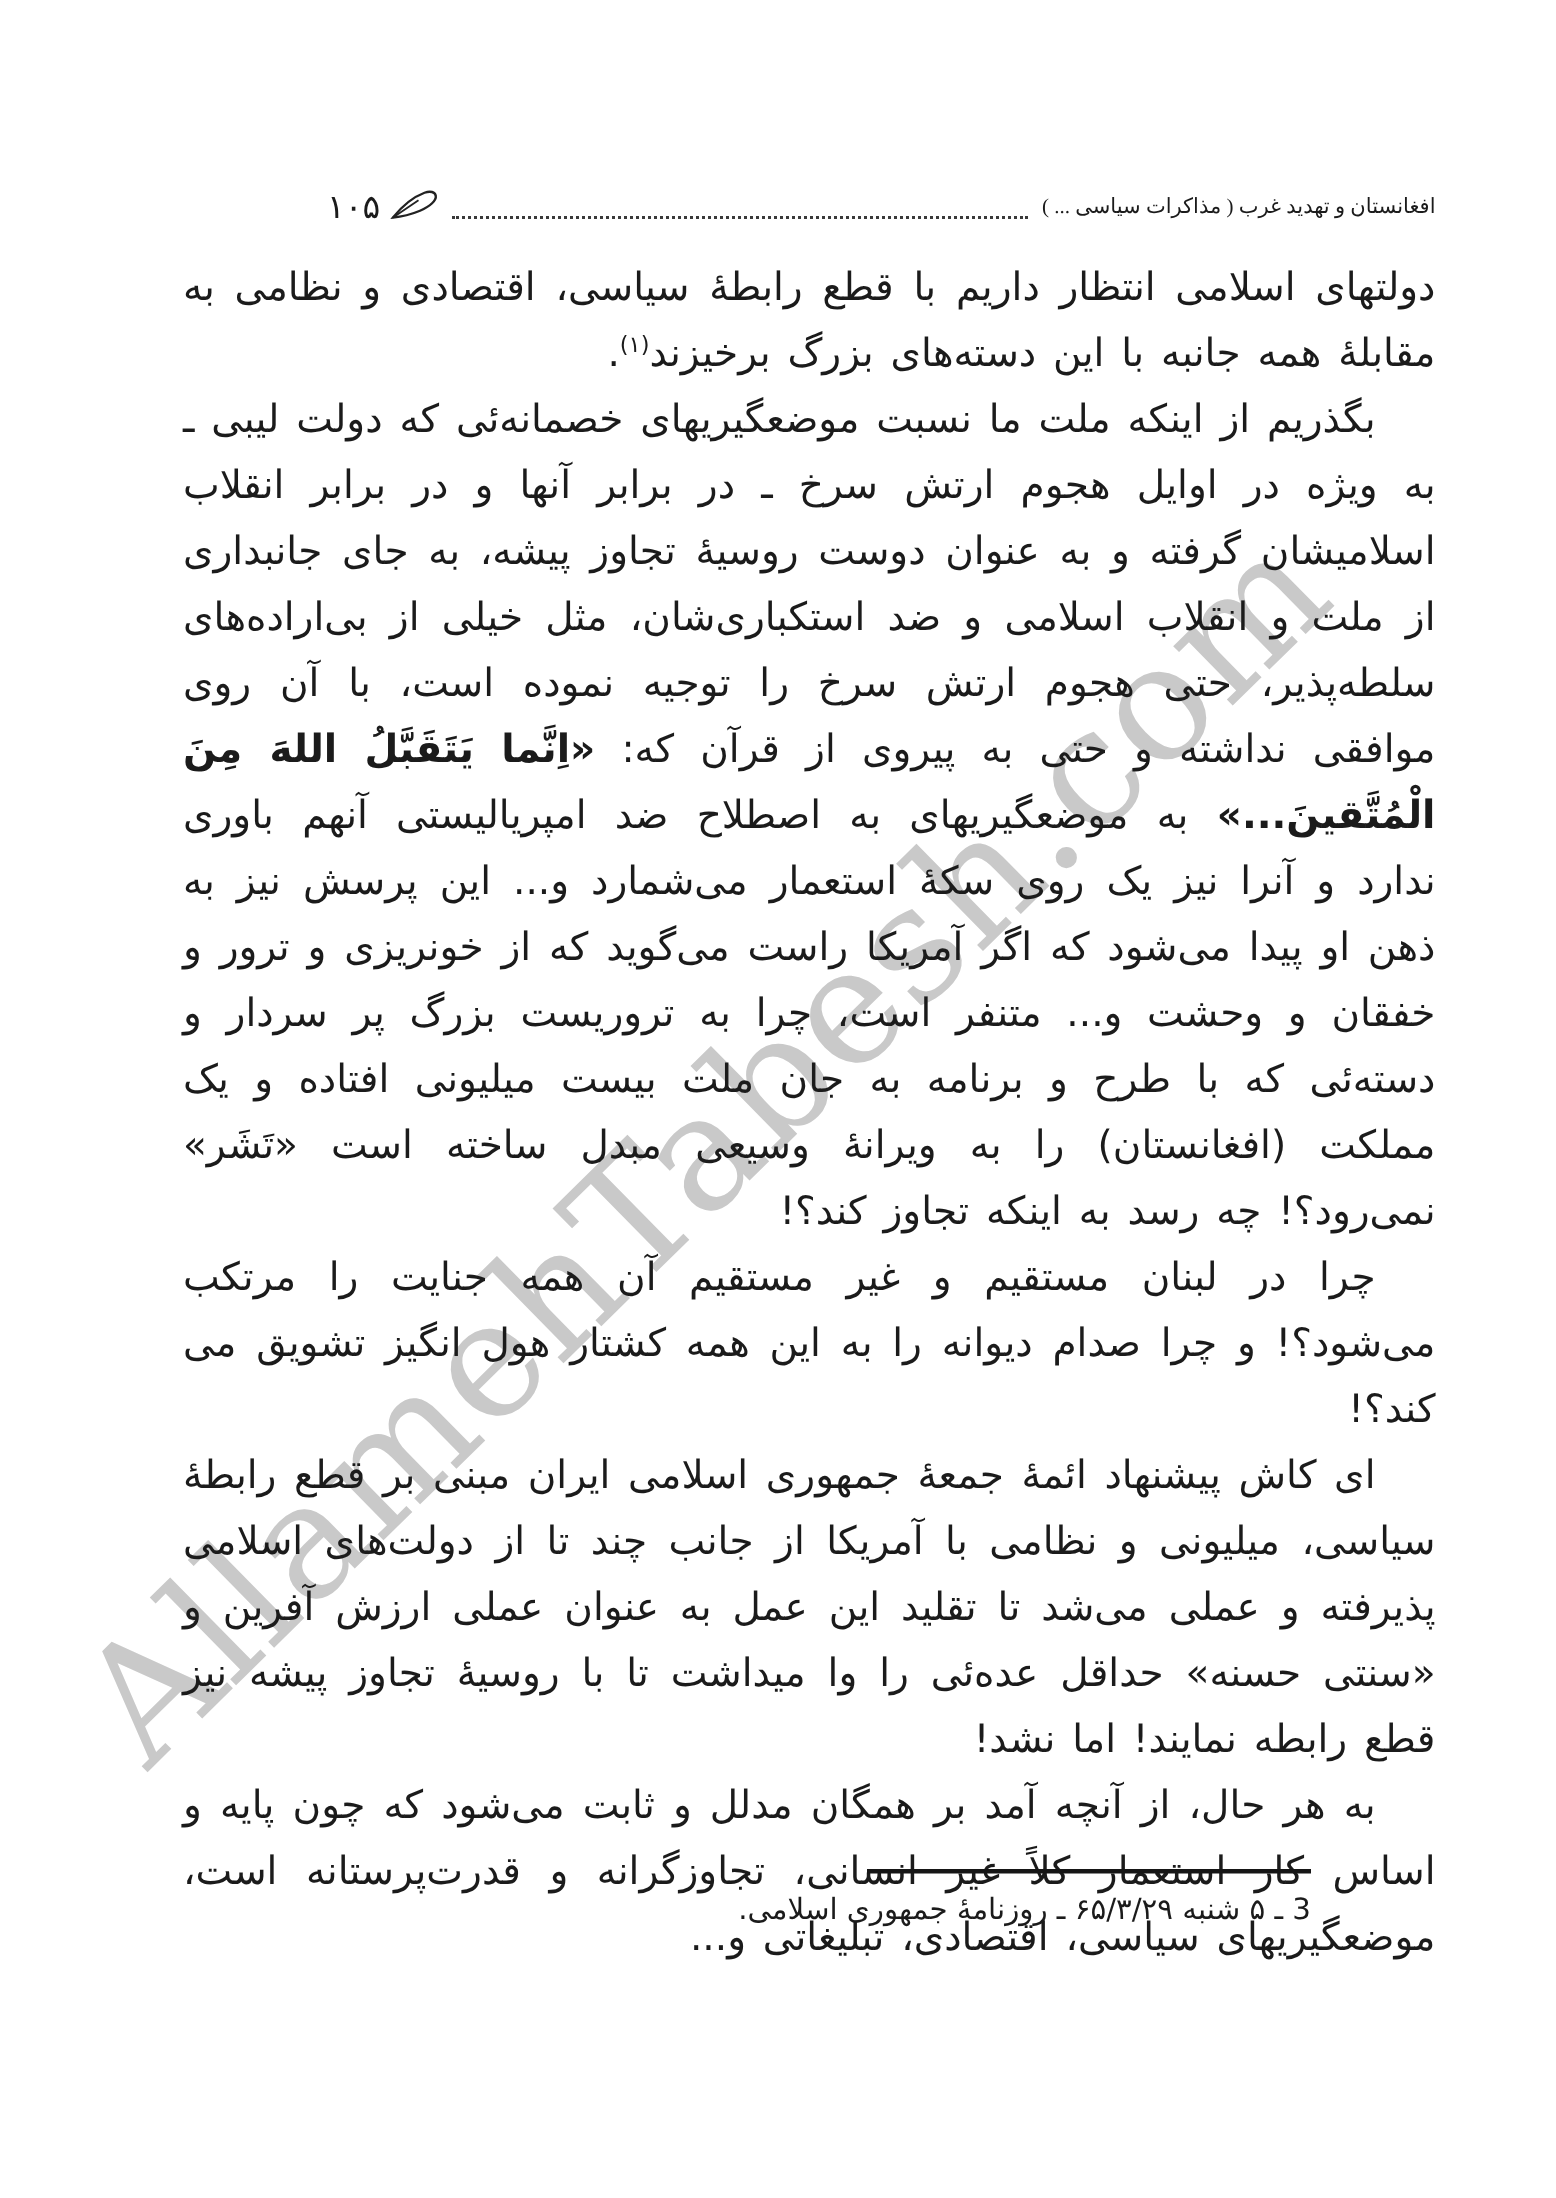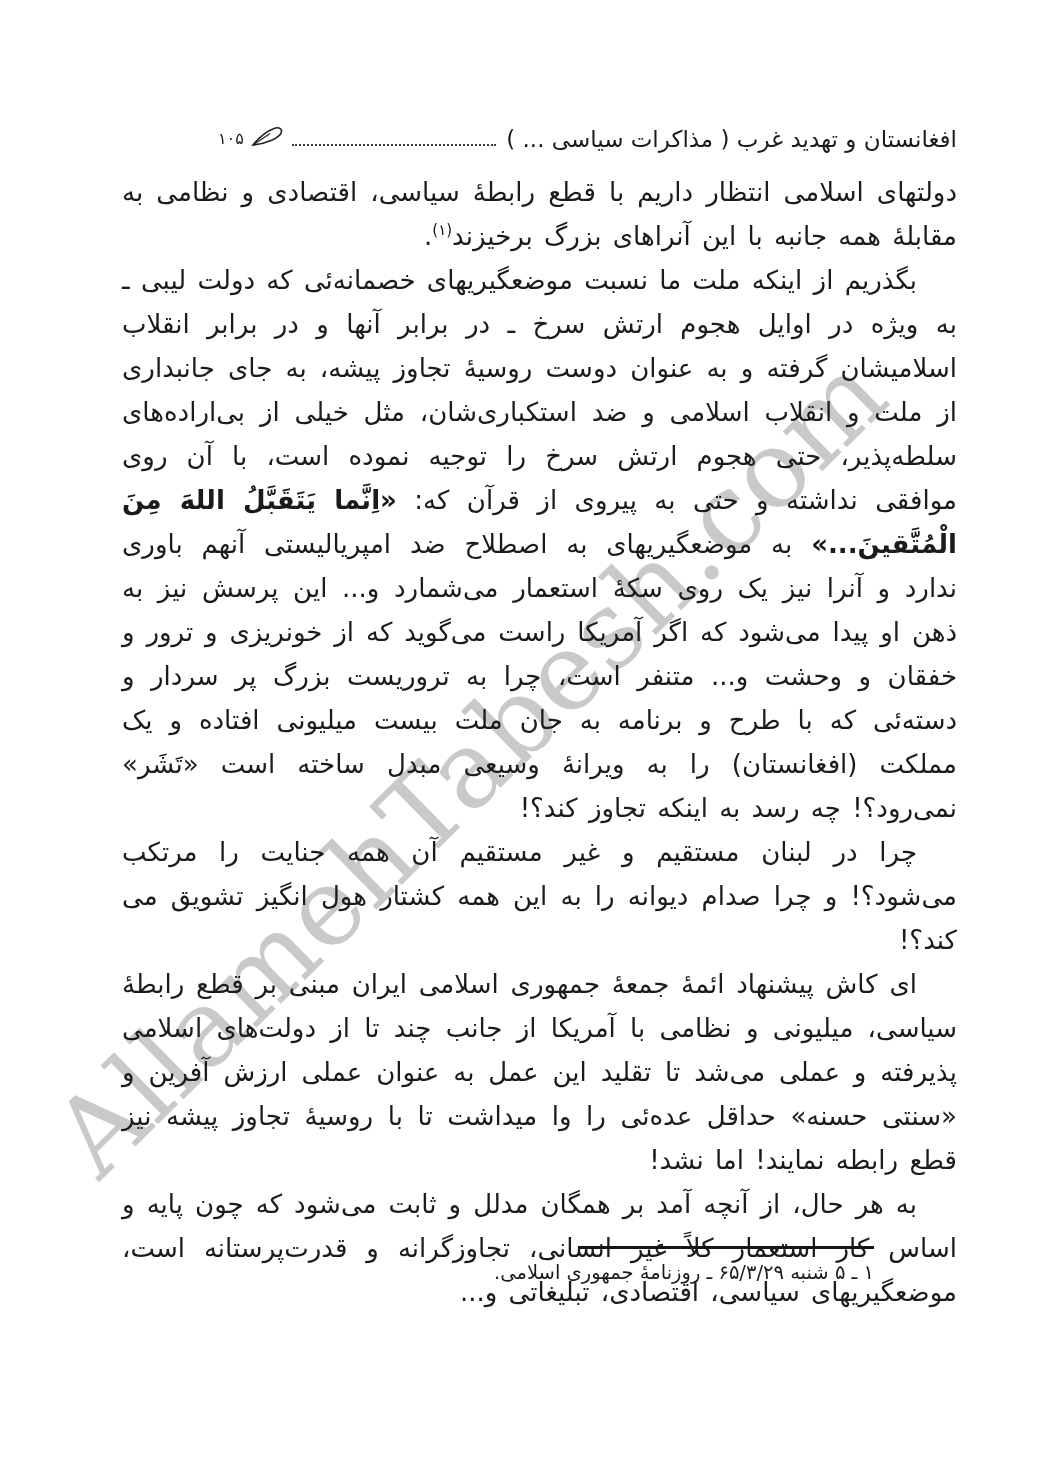--- a/index.html
+++ b/index.html
@@ -28,39 +28,40 @@
   
   .header{
     position:absolute;
     left:218px;right:80px;top:124px;
     display:flex;
     align-items:flex-end;
     direction:ltr;
     z-index:1;
   }
   .pagenum{
-    font-size:16px;
+    font-size:22px;
     line-height:30px;
     white-space:nowrap;
   }
   .pen{
     margin:0 2px 2px 6px;
     display:inline-block;
   }
   .leader{
     flex:1;
     border-bottom:2.5px dotted #3a3a3a;
     margin:0 10px 8px 6px;
     height:0;
   }
   .htitle{
-    font-size:23px;
+    font-size:14px;
     line-height:30px;
     direction:rtl;
     white-space:nowrap;
+    font-family:Liberation Serif, serif;
   }
   
   .body{
     position:absolute;
     left:122px;right:80px;top:170px;
     direction:rtl;
     text-align:justify;
     text-justify:inter-word;
     font-size:26px;
     line-height:44px;
@@ -109,29 +110,29 @@
       <svg width="34" height="24" viewBox="0 0 34 24" aria-hidden="true">
         <path d="M3 21 C9 13.5 16 7.5 24 4.5 C28 3 31 4 31.5 6.5 C32 9.5 28 13.5 21 16.5 C15 19 9 20.5 3 21 Z" fill="none" stroke="#222" stroke-width="1.6"></path>
         <path d="M3 21 L20 9.5" stroke="#222" stroke-width="1.2" fill="none"></path>
       </svg>
     </span>
     <span class="leader"></span>
     <span class="htitle">افغانستان و تهدید غرب ( مذاکرات سیاسی ... )</span>
   </div>
 
   <div class="body">
-    <p class="para noindent"><span>دولتهای اسلامی انتظار داریم با قطع رابطهٔ سیاسی، اقتصادی و نظامی به مقابلهٔ همه جانبه با این آنرا‌های بزرگ برخیزند</span><sup class="fn-ref">(۱)</sup><span>.</span></p>
+    <p class="para noindent"><span>دولتهای اسلامی انتظار داریم با قطع رابطهٔ سیاسی، اقتصادی و نظامی به مقابلهٔ همه جانبه با این دسته‌های بزرگ برخیزند</span><sup class="fn-ref">(۱)</sup><span>.</span></p>
 
     <p class="para"><span>بگذریم از اینکه ملت ما نسبت موضعگیریهای خصمانه‌ئی که دولت لیبی ـ به ویژه در اوایل هجوم ارتش سرخ ـ در برابر آنها و در برابر انقلاب اسلامیشان گرفته و به عنوان دوست روسیهٔ تجاوز پیشه، به جای جانبداری از ملت و انقلاب اسلامی و ضد استکباری‌شان، مثل خیلی از بی‌اراده‌های سلطه‌پذیر، حتی هجوم ارتش سرخ را توجیه نموده است، با آن روی موافقی نداشته و حتی به پیروی از قرآن که: </span><span class="quran">«اِنَّما یَتَقَبَّلُ اللهَ مِنَ الْمُتَّقینَ...»</span><span> به موضعگیریهای به اصطلاح ضد امپریالیستی آنهم باوری ندارد و آنرا نیز یک روی سکهٔ استعمار می‌شمارد و... این پرسش نیز به ذهن او پیدا می‌شود که اگر آمریکا راست می‌گوید که از خونریزی و ترور و خفقان و وحشت و... متنفر است، چرا به تروریست بزرگ پر سردار و دسته‌ئی که با طرح و برنامه به جان ملت بیست میلیونی افتاده و یک مملکت (افغانستان) را به ویرانهٔ وسیعی مبدل ساخته است «تَشَر» نمی‌رود؟! چه رسد به اینکه تجاوز کند؟!</span></p>
 
     <p class="para">چرا در لبنان مستقیم و غیر مستقیم آن همه جنایت را مرتکب می‌شود؟! و چرا صدام دیوانه را به این همه کشتار هول انگیز تشویق می کند؟!</p>
 
 
 
     <p class="para">ای کاش پیشنهاد ائمهٔ جمعهٔ جمهوری اسلامی ایران مبنی بر قطع رابطهٔ سیاسی، میلیونی و نظامی با آمریکا از جانب چند تا از دولت‌های اسلامی پذیرفته و عملی می‌شد تا تقلید این عمل به عنوان عملی ارزش آفرین و «سنتی حسنه» حداقل عده‌ئی را وا میداشت تا با روسیهٔ تجاوز پیشه نیز قطع رابطه نمایند! اما نشد!</p>
 
     <p class="para">به هر حال، از آنچه آمد بر همگان مدلل و ثابت می‌شود که چون پایه و اساس کار استعمار کلاً غیر انسانی، تجاوزگرانه و قدرت‌پرستانه است، موضعگیریهای سیاسی، اقتصادی، تبلیغاتی و...</p>
   </div>
 
   <div class="fnrule"></div>
-  <div class="footnote">۱ ـ ۵ شنبه ۶۵/۳/۲۹ ـ روزنامهٔ جمهوری اسلامی.</div>
+  <div class="footnote">3 ـ ۵ شنبه ۶۵/۳/۲۹ ـ روزنامهٔ جمهوری اسلامی.</div>
 
 </div>
 
 </body></html>

